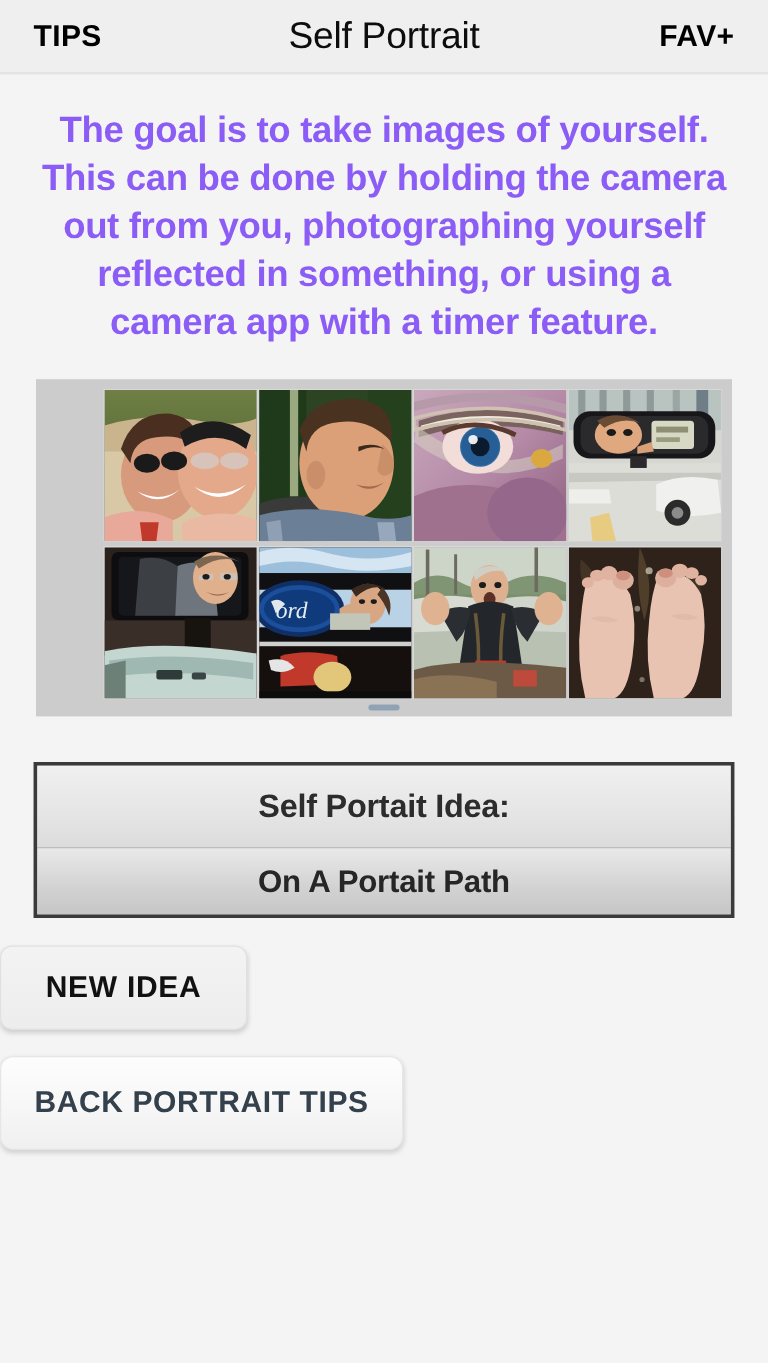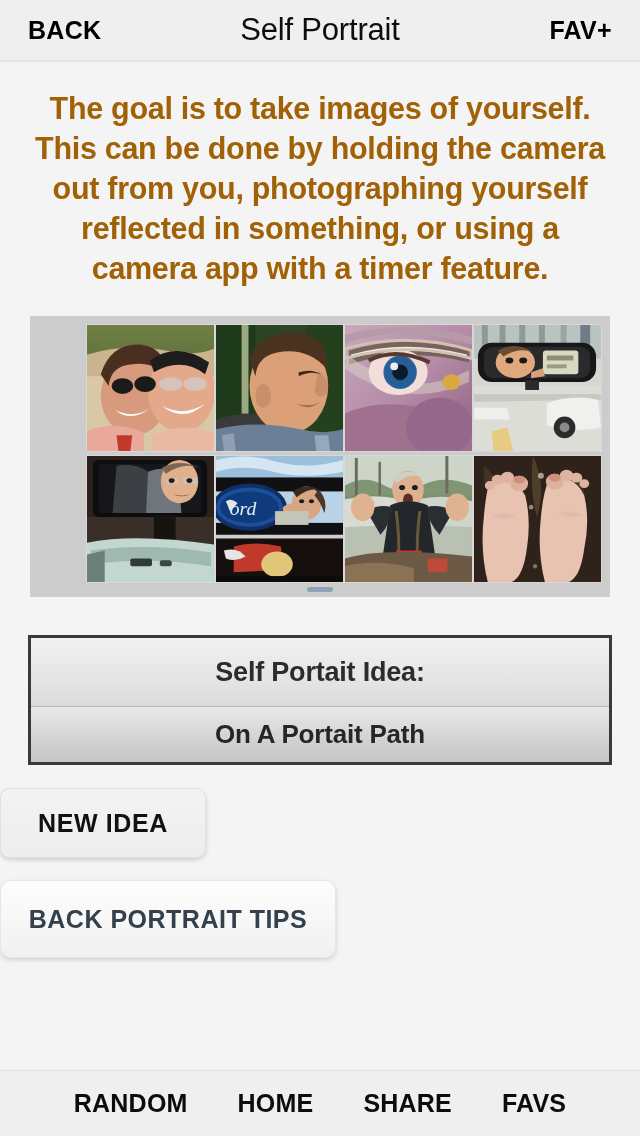--- a/index.html
+++ b/index.html
@@ -60,21 +60,21 @@
     pointer-events: none;
   }
 
   
   .description {
     padding: 26px 26px 0 26px;
     text-align: center;
     font-size: 30.5px;
     line-height: 40px;
     font-weight: bold;
-    color: #a16207;
+    color: #8b5cf6;
     letter-spacing: -0.3px;
   }
 
   
   .gallery-wrap {
     margin: 28px 30px 0 30px;
     background: #cccccc;
     padding: 8px 8px 14px 8px;
     position: relative;
   }
@@ -201,21 +201,21 @@
     cursor: pointer;
     padding: 8px 4px;
   }
 </style>
 </head>
 <body>
 
 <div class="screen">
 
   <div class="navbar">
-    <button class="nav-btn">BACK</button>
+    <button class="nav-btn">TIPS</button>
     <div class="nav-title">Self Portrait</div>
     <button class="nav-btn">FAV+</button>
   </div>
 
   <div class="description">The goal is to take images of yourself. This can be done by holding the camera out from you, photographing yourself reflected in something, or using a camera app with a timer feature.</div>
 
   <div class="gallery-wrap">
 
     <div class="gallery-row">
       <div class="thumb">
@@ -440,20 +440,14 @@
   <div class="idea-panel">
     <div class="idea-label">Self Portait Idea:</div>
     <div class="idea-value">On A Portait Path</div>
   </div>
 
   <div class="actions">
     <button class="btn-new-idea">NEW IDEA</button>
     <button class="btn-tips">BACK PORTRAIT TIPS</button>
   </div>
 
-  <div class="tabbar">
-    <button class="tab-btn">RANDOM</button>
-    <button class="tab-btn">HOME</button>
-    <button class="tab-btn">SHARE</button>
-    <button class="tab-btn">FAVS</button>
-  </div>
 
 </div>
 
 </body></html>

